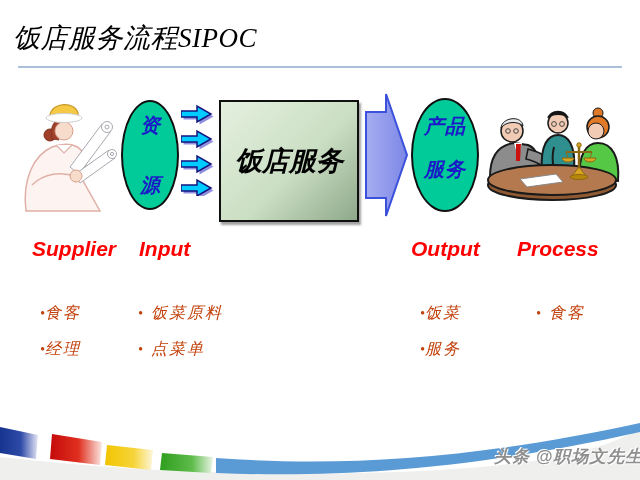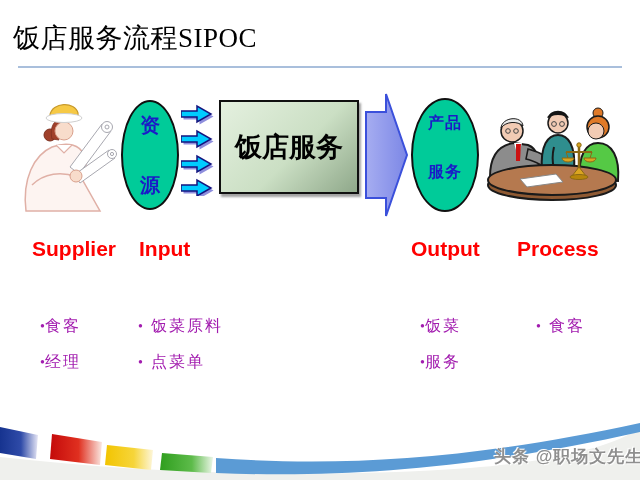--- a/index.html
+++ b/index.html
@@ -1,61 +1,61 @@
 <!DOCTYPE html>
 <html><head>
 <meta charset="utf-8">
 <style>
   html,body { margin:0; padding:0; background:#fff; }
   .slide {
     position:relative; width:640px; height:480px; background:#ffffff;
-    overflow:hidden; font-family:"Liberation Sans", sans-serif;
+    overflow:hidden; font-family:"Liberation Sans", sans-serif;font-style:italic;
   }
   .title {
     position:absolute; left:13px; top:20px;
     font-family:"Liberation Serif","DejaVu Serif",serif;
     font-size:27px; color:#000; white-space:nowrap; letter-spacing:0.5px;
   }
   .title-rule {
     position:absolute; left:18px; top:66px; width:604px; height:2px;
     background:#A9BFDC;
   }
   
   .ellipse {
     position:absolute; background:#00CB99; border:2px solid #101010;
     border-radius:50%; box-sizing:border-box;
     display:flex; flex-direction:column; align-items:center; justify-content:space-between;
     font-family:"Liberation Serif","DejaVu Serif",serif; font-weight:bold;
     color:#1A1AC8; text-align:center;
   }
   .ellipse-input  { left:121px; top:100px; width:58px;  height:110px; padding:10px 0 9px; font-size:20px; }
-  .ellipse-output { left:411px; top:98px;  width:68px;  height:114px; padding:13px 0 27px; font-size:16px; letter-spacing:1px; }
+  .ellipse-output { left:411px; top:98px;  width:68px;  height:114px; padding:13px 0 27px; font-size:20px; letter-spacing:1px; }
   
   .process-box {
-    position:absolute; left:219px; top:100px; width:140px; height:94px; box-sizing:border-box;
+    position:absolute; left:219px; top:100px; width:140px; height:122px; box-sizing:border-box;
     background:linear-gradient(135deg,#E4F0DF 0%,#CBDFC4 55%,#8FA88A 100%);
     border:2px solid #101010; box-shadow:2px 3px 2px rgba(70,70,70,0.5);
     display:flex; align-items:center; justify-content:center;
     font-family:"Liberation Serif","DejaVu Serif",serif; font-weight:bold;
     font-size:27px; line-height:32px; color:#000; text-align:center; white-space:nowrap;
   }
   .svg-abs { position:absolute; }
   
   .col-header {
     position:absolute; top:236px; color:#FF0000; font-weight:bold;
     font-size:21px; line-height:26px; font-family:"Liberation Sans",sans-serif; white-space:nowrap;
   }
   .col-header.supplier { left:32px; }
   .col-header.input    { left:139px; }
   .col-header.process  { left:234px; width:116px; text-align:center; white-space:normal; }
   .col-header.output   { left:411px; }
   .col-header.customer { left:517px; }
   
   .list {
-    position:absolute; top:316px; color:#a21caf;
+    position:absolute; top:303px; color:#c2410c;
     font-family:"Liberation Serif","DejaVu Serif",serif;
     font-size:16px; letter-spacing:2px;
   }
   .list .item { margin-bottom:15px; white-space:nowrap; }
   .list .b { letter-spacing:0; font-size:14px; }
   .list.spaced .b { margin-right:8px; }
   .list.supplier { left:40px; }
   .list.input    { left:138px; }
   .list.output   { left:420px; }
   .list.customer { left:536px; }

